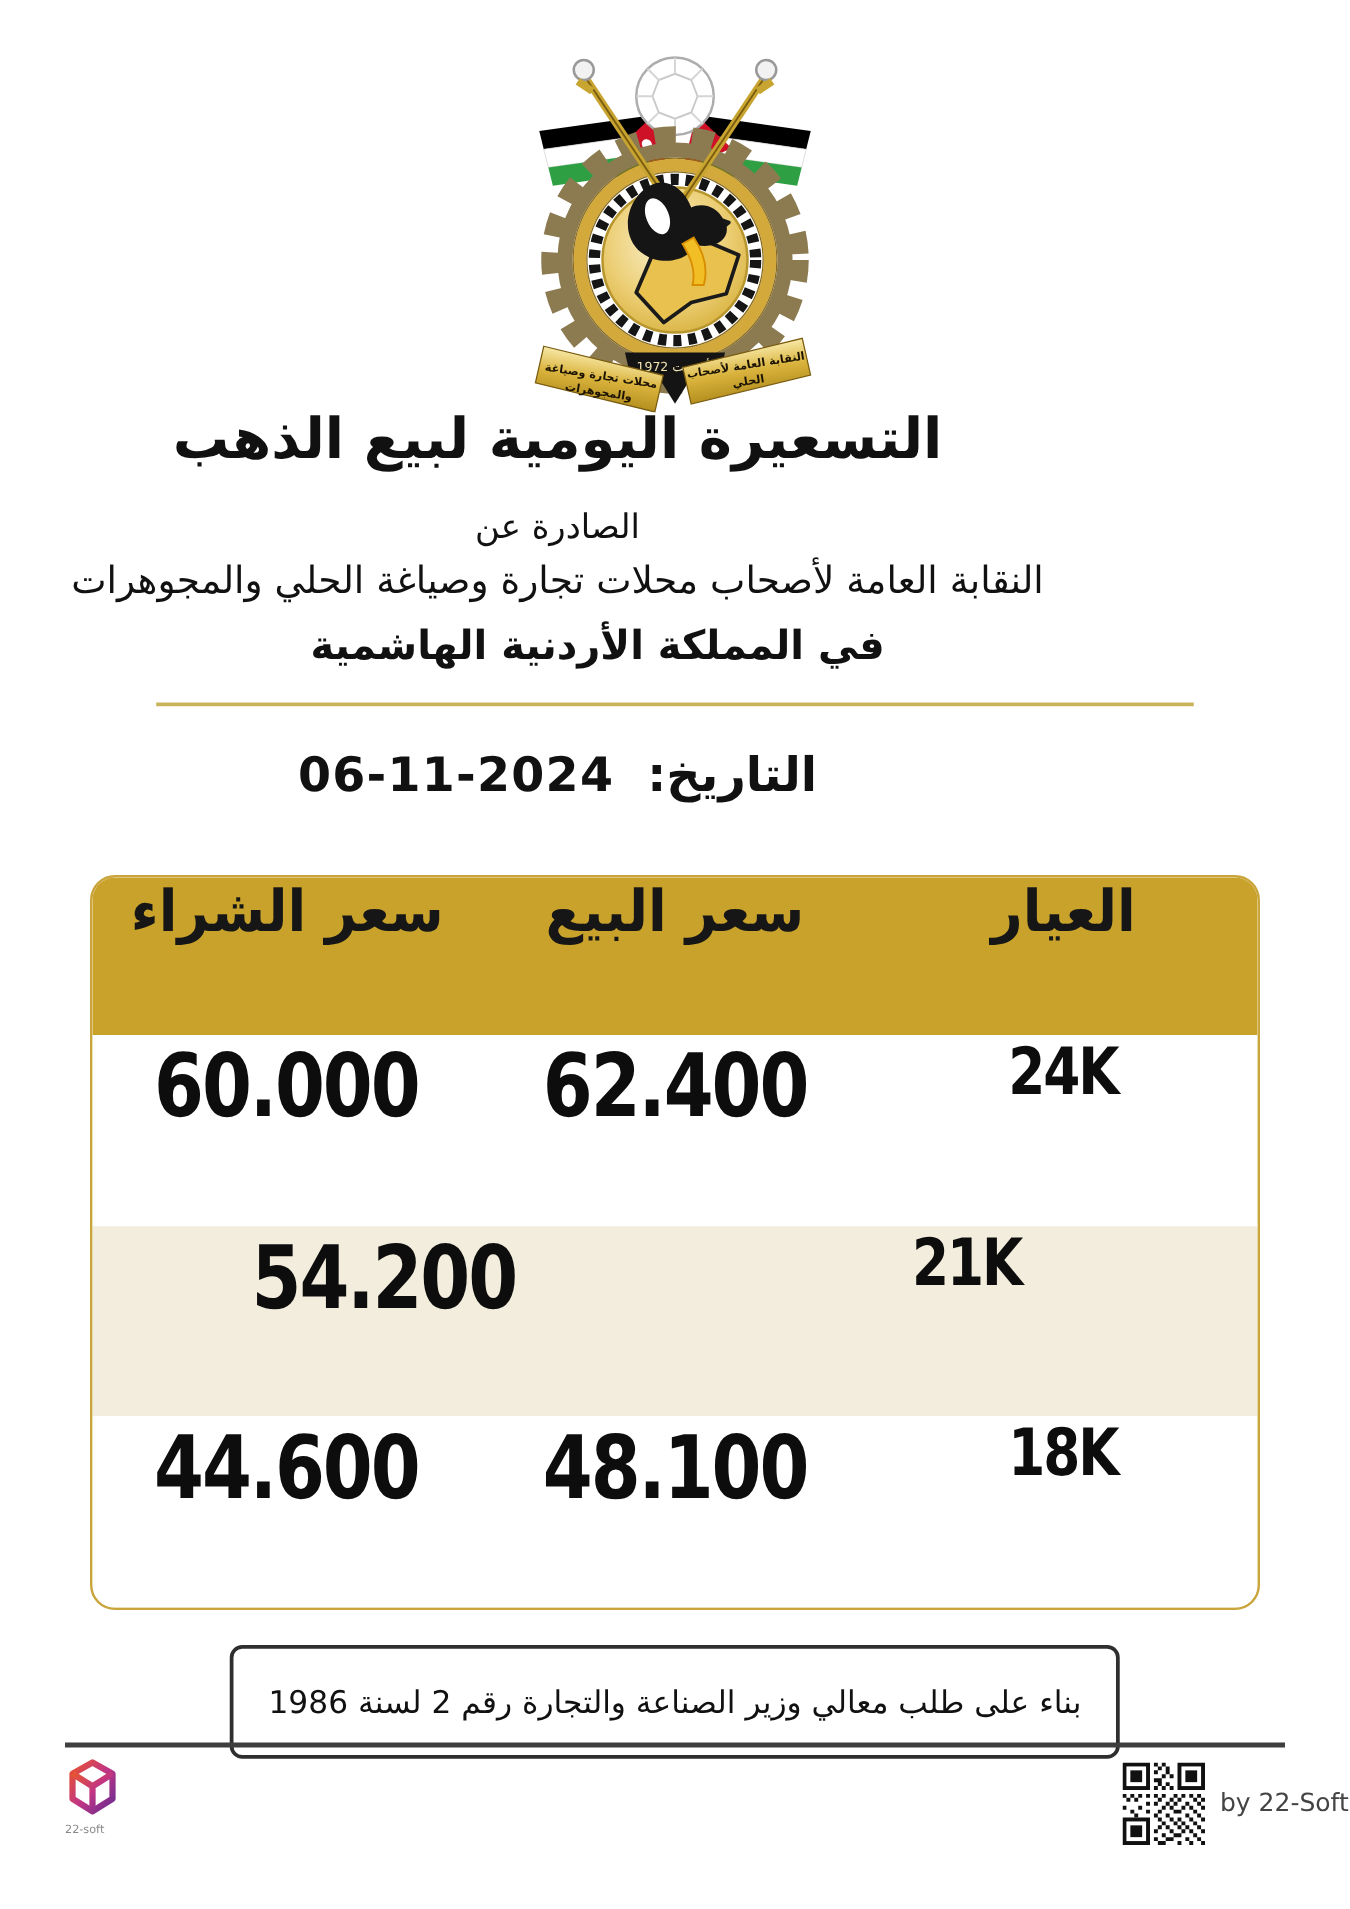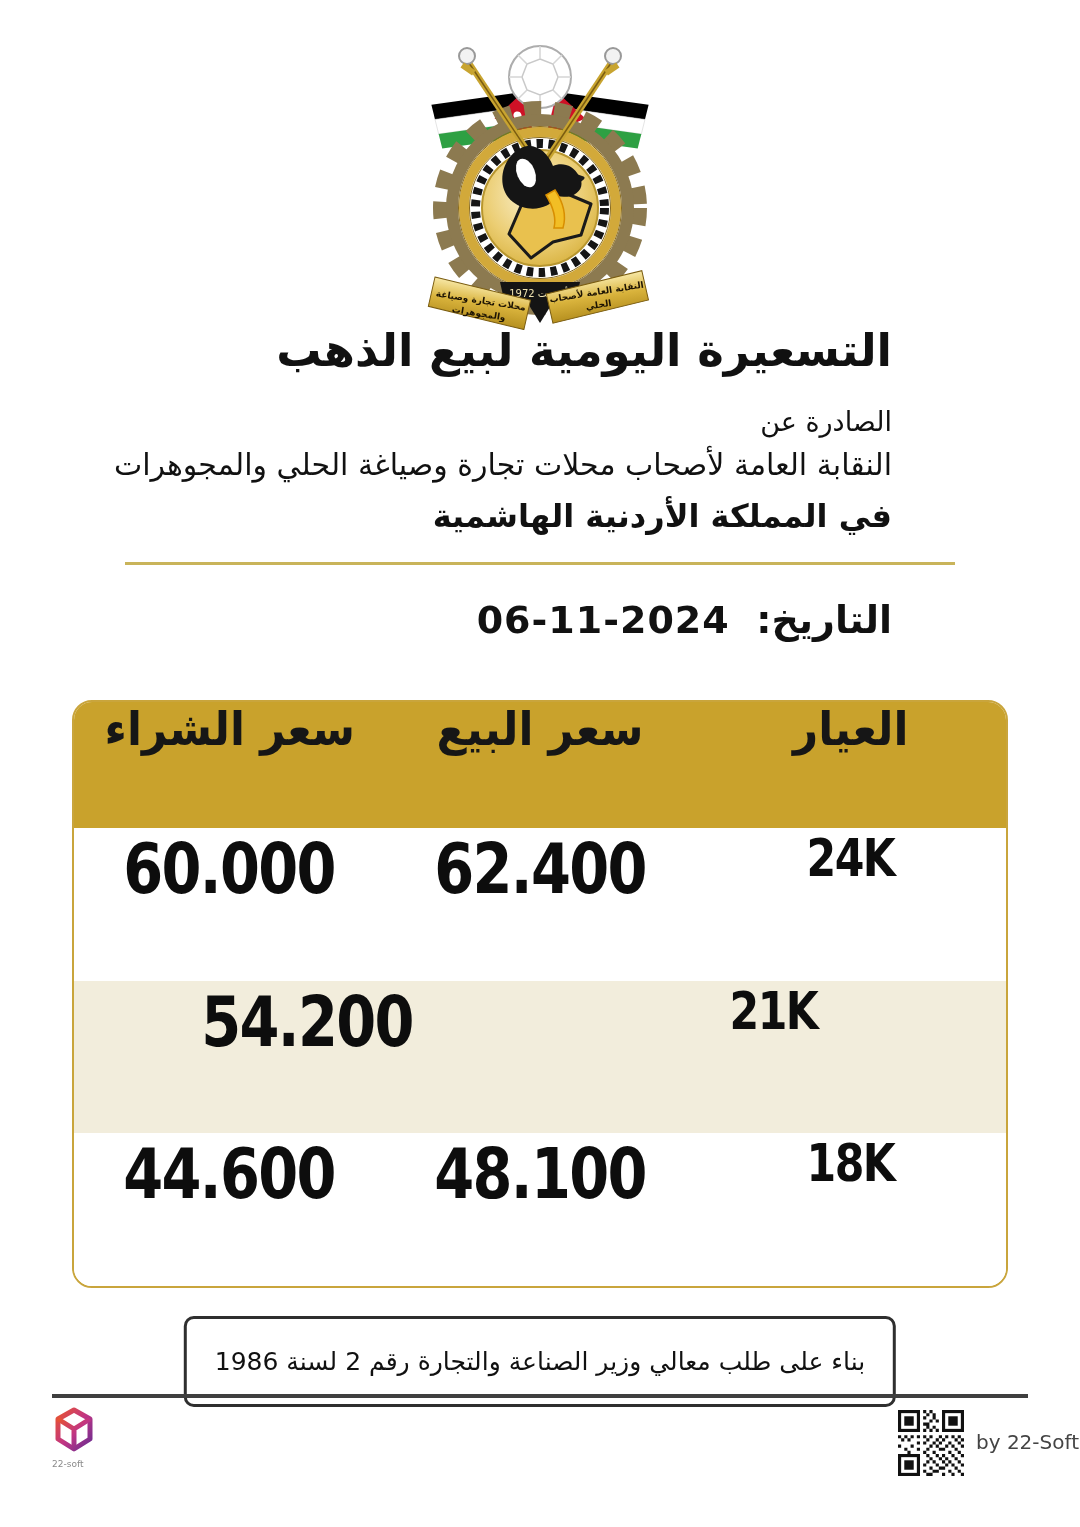--- a/index.html
+++ b/index.html
@@ -1,24 +1,24 @@
 <!DOCTYPE html>
 <html><head>
 <meta charset="utf-8">
 <style>
   html,body{margin:0;padding:0;background:#fff;}
   .page{position:relative;width:1080px;height:1527px;background:#fff;overflow:hidden;
         font-family:"DejaVu Sans","Liberation Sans",sans-serif;color:#111;}
   .abs{position:absolute;}
-  .center{left:0;width:892px;text-align:right;}
+  .center{left:0;width:892px;text-align:center;}
   
   .title{top:324px;font-size:45px;font-weight:700;}
   .issued{top:406px;font-size:27px;font-weight:500;}
   .org{top:447px;font-size:30px;font-weight:500;}
-  .country{top:497px;font-size:32px;font-weight:600;}
+  .country{top:497px;font-size:32px;font-weight:600;padding-left:32px;}
   .gold-rule{top:562px;left:125px;width:830px;height:3px;background:#C9B45A;}
   .date-line{top:598px;font-size:38px;font-weight:700;direction:rtl;}
   .date-num{direction:ltr;unicode-bidi:isolate;display:inline-block;letter-spacing:1px;}
   
   .price-table{top:700px;left:72px;width:936px;height:588px;direction:rtl;
                border:2px solid #C9A53C;border-radius:20px;overflow:hidden;
                display:flex;flex-direction:column;box-sizing:border-box;}
   .thead{height:126px;background:#C9A22C;display:flex;flex:none;}
   .trow{flex:1;display:flex;}
   .row-white{background:#FFFFFF;}

